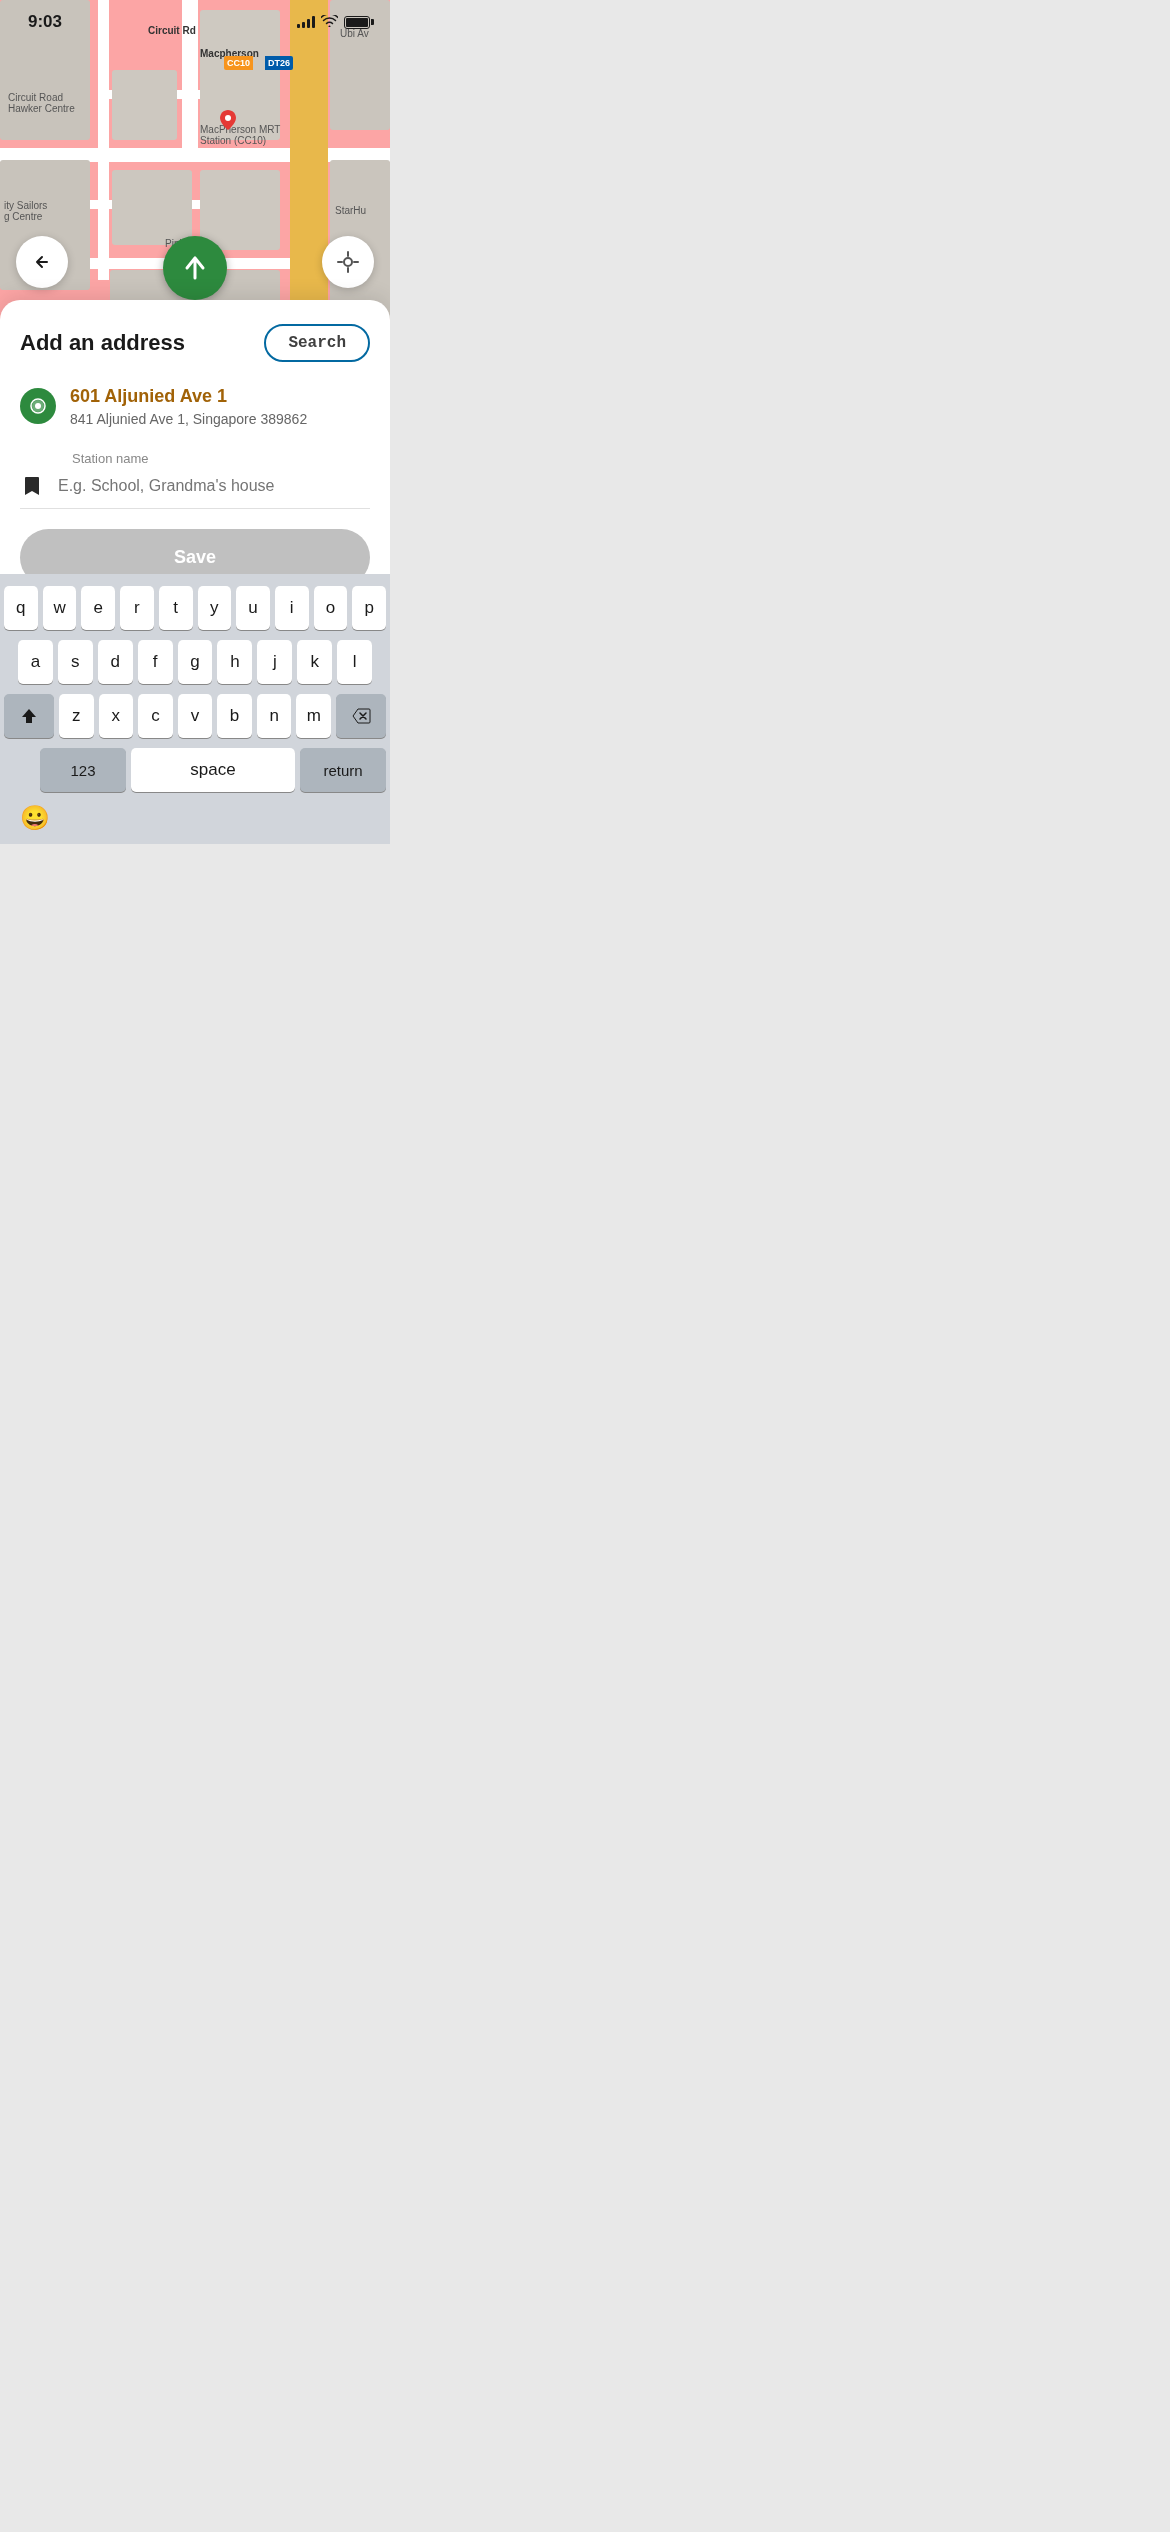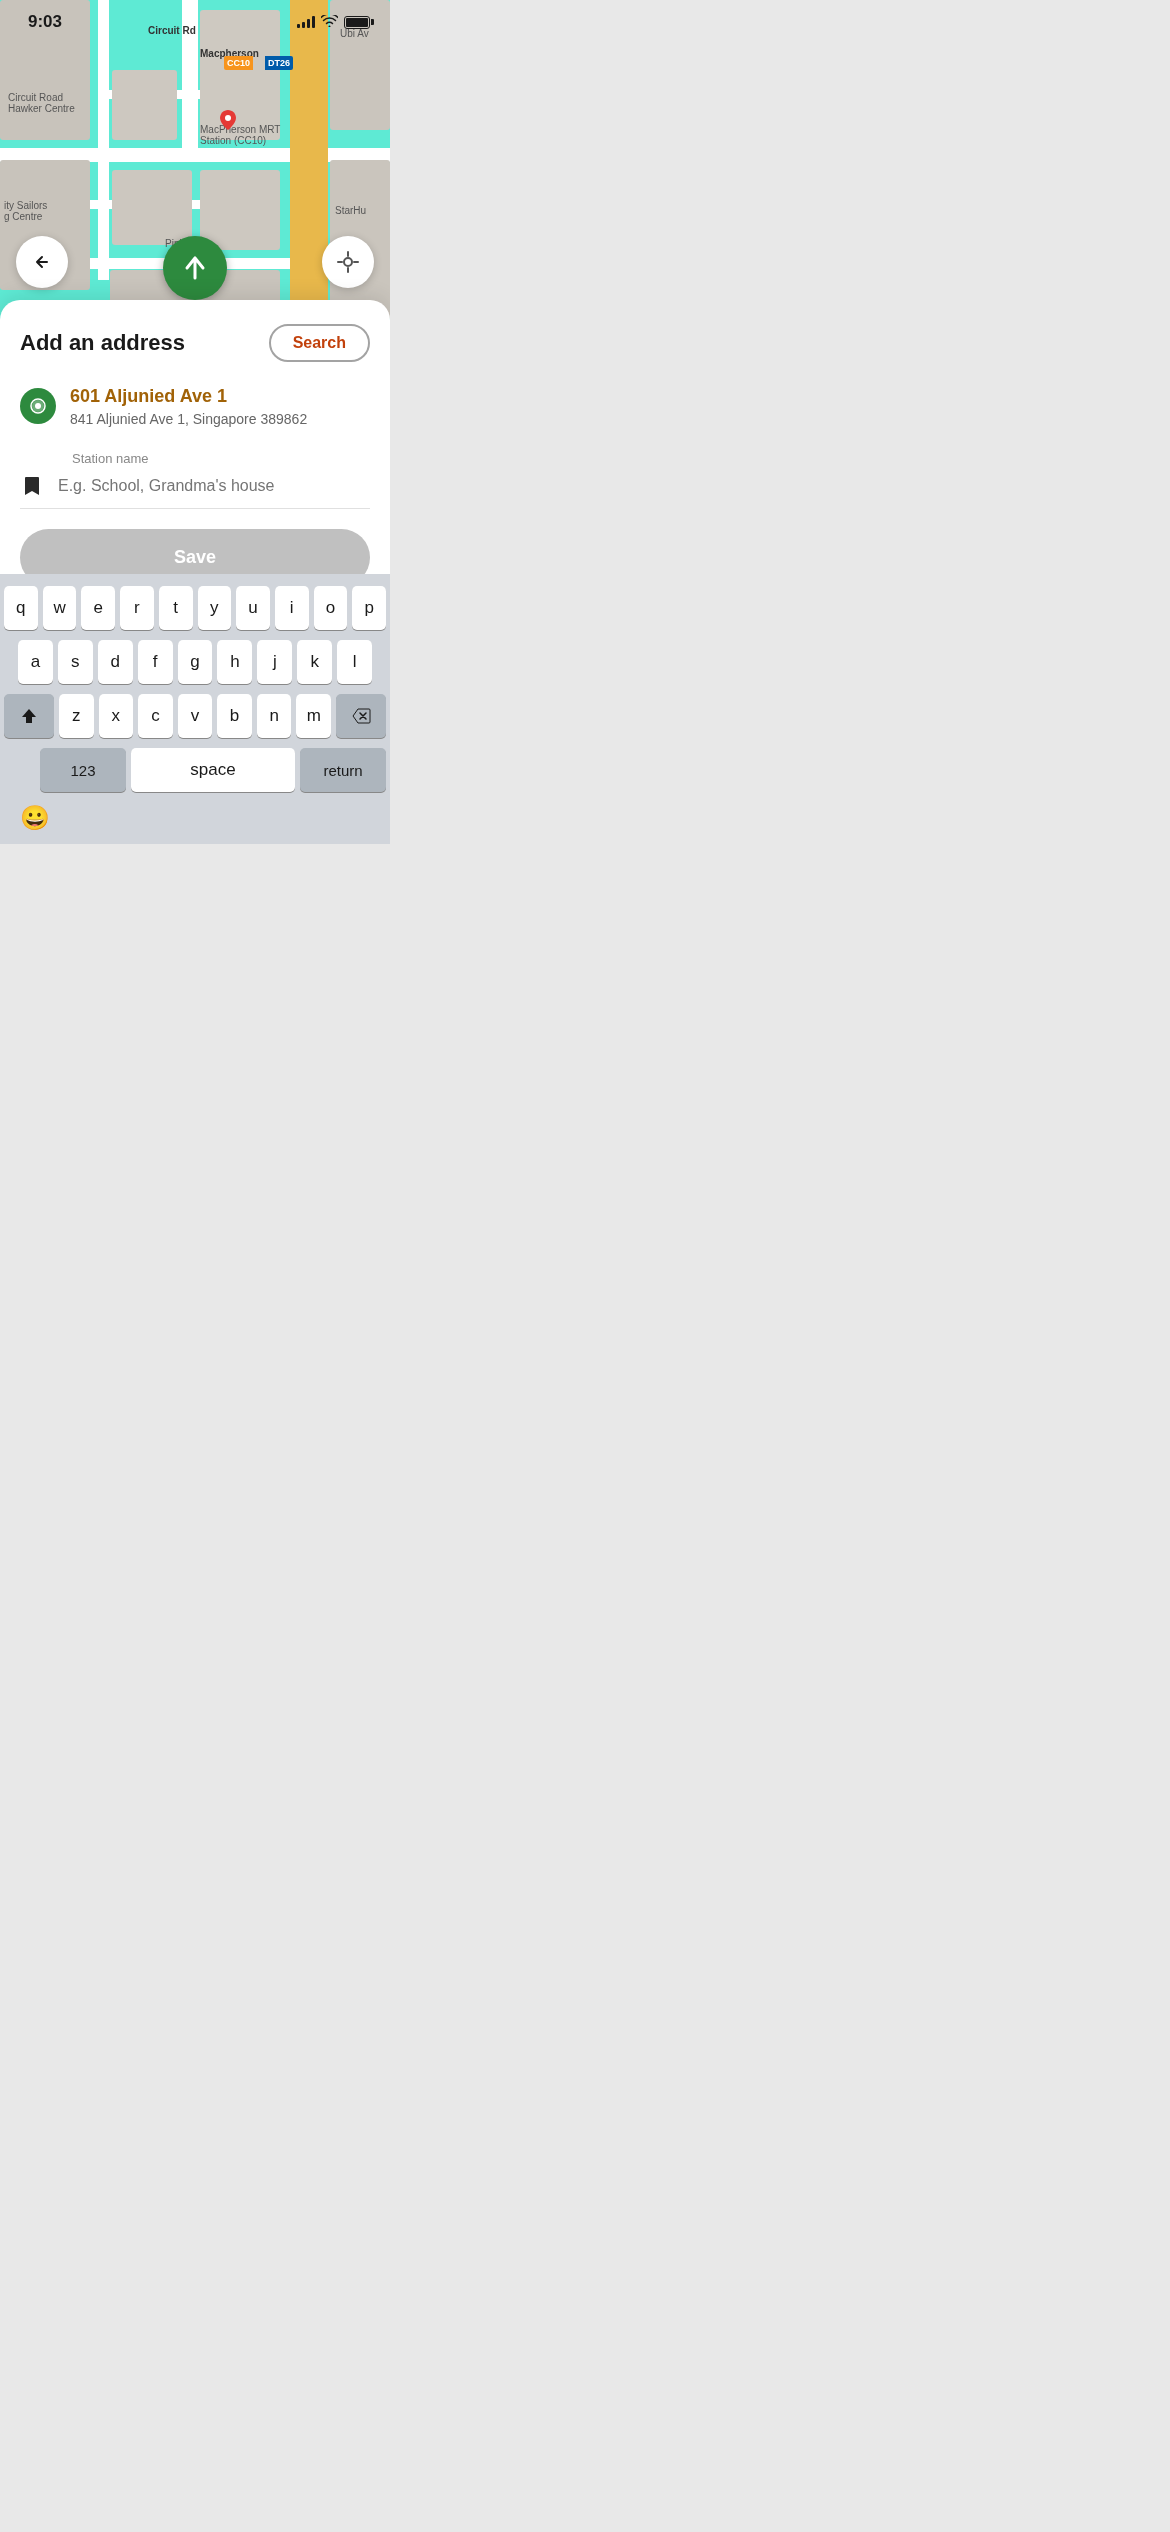--- a/index.html
+++ b/index.html
@@ -76,21 +76,21 @@
       height: 100%;
       background: #1a1a1a;
       border-radius: 1px;
     }
 
     
     .map-area {
       position: absolute;
       top: 0; left: 0; right: 0;
       height: 330px;
-      background: #5eead4;
+      background: #fca5a5;
       overflow: hidden;
     }
     .map-bg {
       width: 100%;
       height: 100%;
       position: relative;
     }
     
     .road {
       position: absolute;
@@ -228,28 +228,29 @@
       align-items: center;
       justify-content: space-between;
       margin-bottom: 24px;
     }
     .sheet-title {
       font-size: 22px;
       font-weight: 700;
       color: #1a1a1a;
     }
     .search-btn {
-      border: 2px solid #a3a3a3;
+      border: 2px solid #0369a1;
       background: white;
-      color: #c2410c;
+      color: #404040;
       font-size: 16px;
       font-weight: 600;
       padding: 8px 22px;
       border-radius: 24px;
       cursor: pointer;
+      font-family: Liberation Mono, monospace;
     }
 
     
     .address-row {
       display: flex;
       align-items: flex-start;
       gap: 14px;
       margin-bottom: 24px;
     }
     .address-pin-icon {

